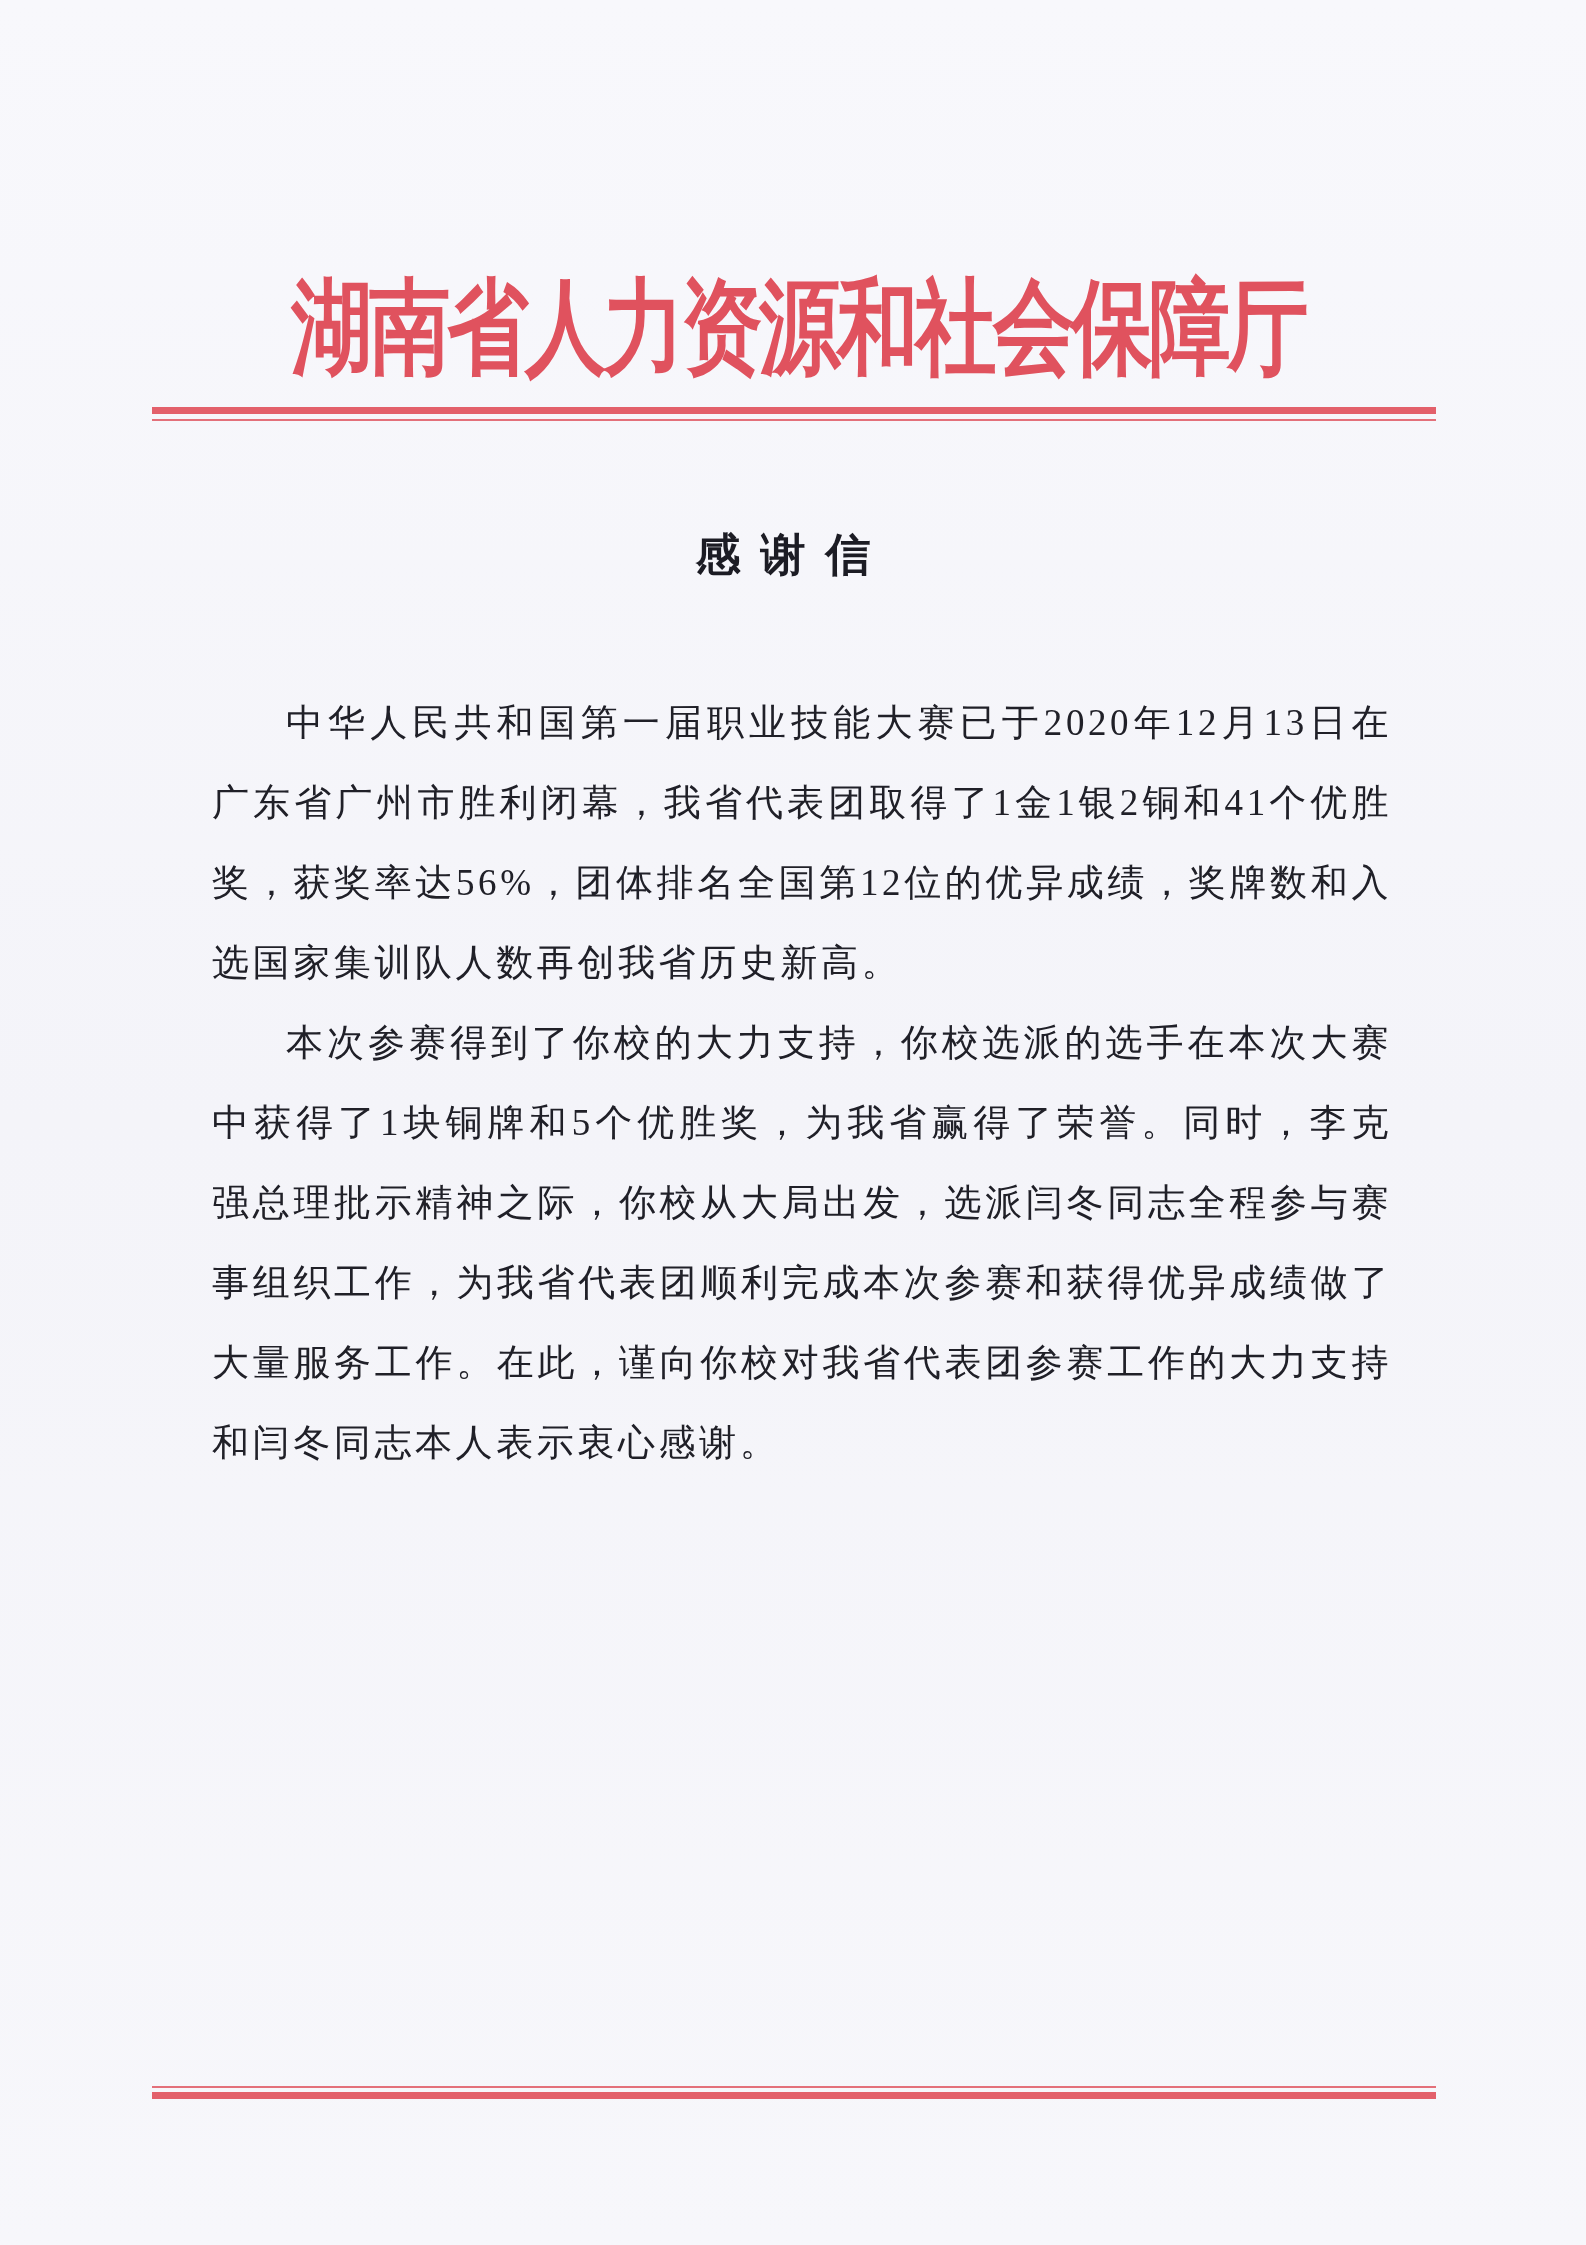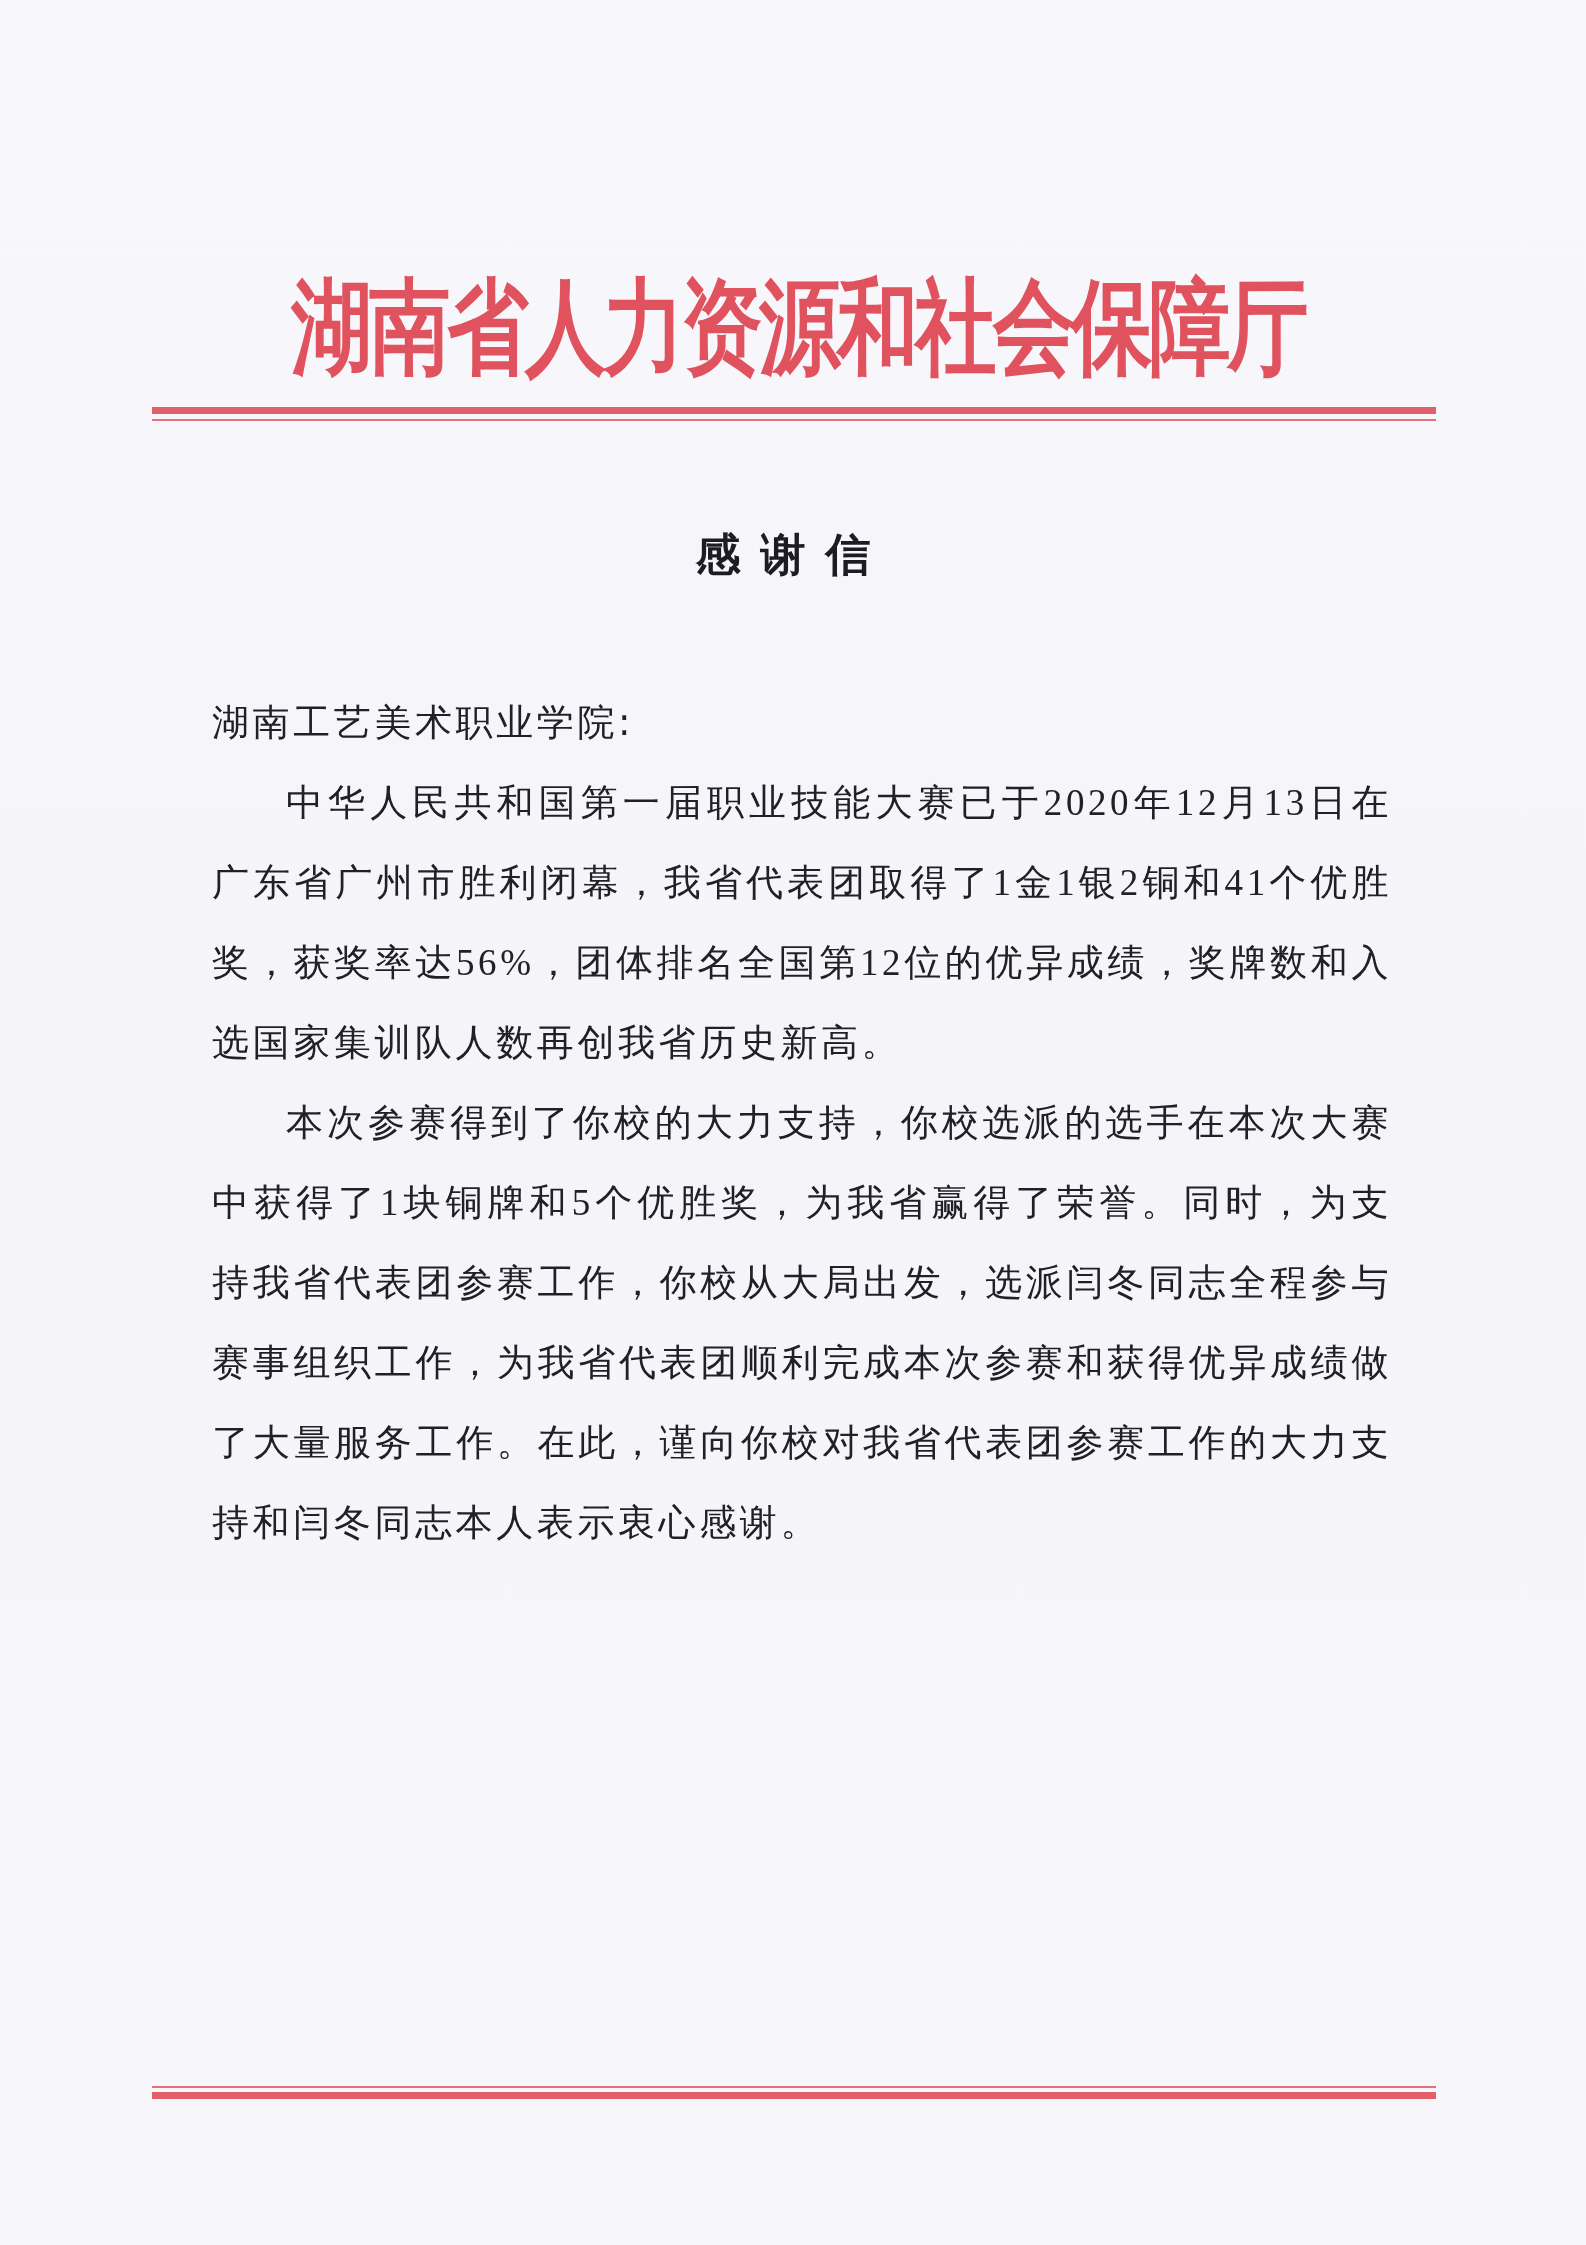--- a/index.html
+++ b/index.html
@@ -111,21 +111,20 @@
 <div class="page">
 
   <div class="letterhead">湖南省人力资源和社会保障厅</div>
 
   <div class="rule-top-thick"></div>
   <div class="rule-top-thin"></div>
 
   <div class="doc-title">感谢信</div>
 
   <div class="body-text">
-    <p class="salutation">湖南工艺美术职业学院:</p>
     <p class="para">中华人民共和国第一届职业技能大赛已于2020年12月13日在广东省广州市胜利闭幕，我省代表团取得了1金1银2铜和41个优胜奖，获奖率达56%，团体排名全国第12位的优异成绩，奖牌数和入选国家集训队人数再创我省历史新高。</p>
-    <p class="para">本次参赛得到了你校的大力支持，你校选派的选手在本次大赛中获得了1块铜牌和5个优胜奖，为我省赢得了荣誉。同时，为支持我省代表团参赛工作，你校从大局出发，选派闫冬同志全程参与赛事组织工作，为我省代表团顺利完成本次参赛和获得优异成绩做了大量服务工作。在此，谨向你校对我省代表团参赛工作的大力支持和闫冬同志本人表示衷心感谢。</p>
+    <p class="para">本次参赛得到了你校的大力支持，你校选派的选手在本次大赛中获得了1块铜牌和5个优胜奖，为我省赢得了荣誉。同时，李克强总理批示精神之际，你校从大局出发，选派闫冬同志全程参与赛事组织工作，为我省代表团顺利完成本次参赛和获得优异成绩做了大量服务工作。在此，谨向你校对我省代表团参赛工作的大力支持和闫冬同志本人表示衷心感谢。</p>
   </div>
 
   <div class="rule-bot-thin"></div>
   <div class="rule-bot-thick"></div>
 
 </div>
 
 </body></html>

